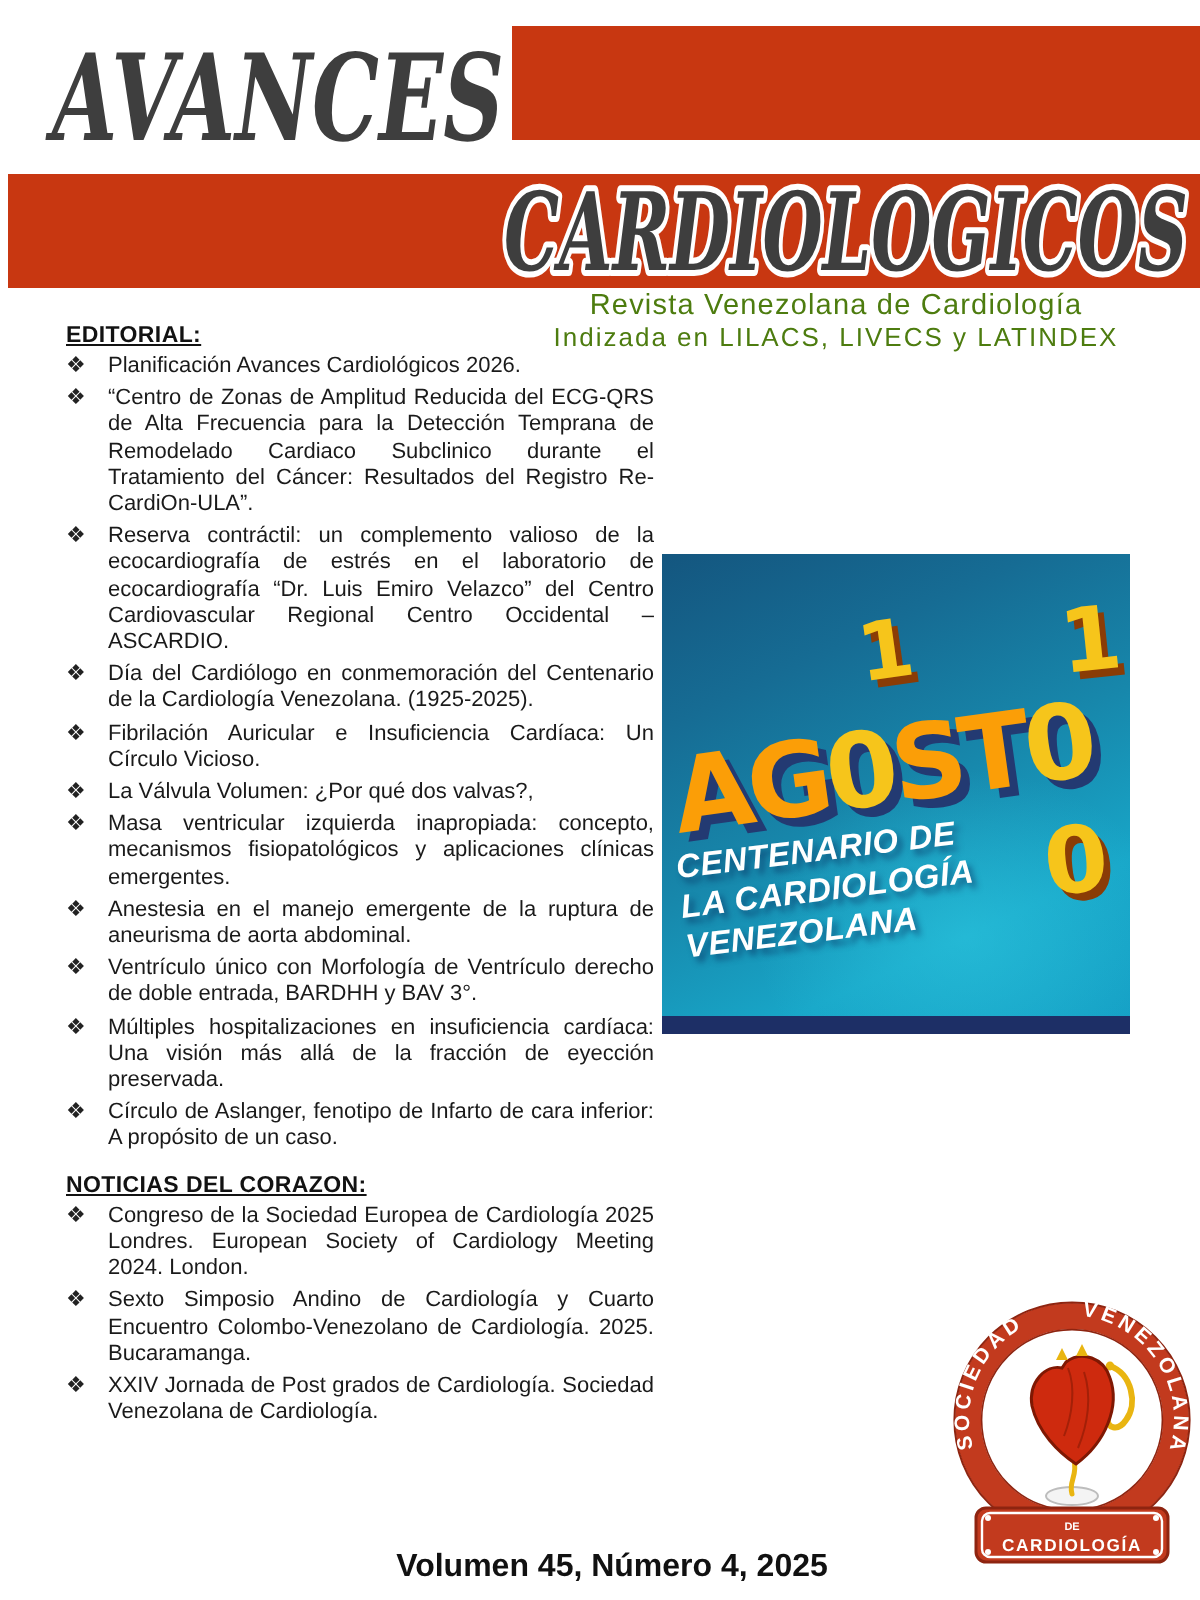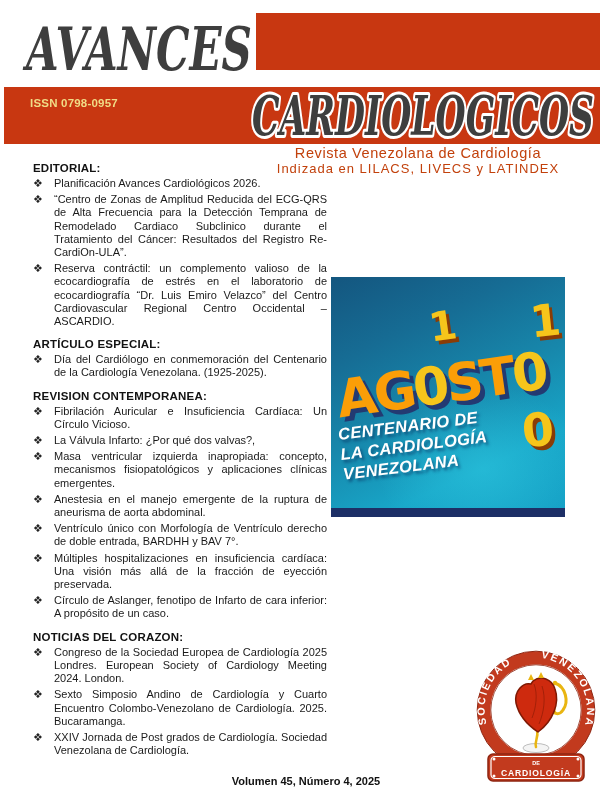--- a/index.html
+++ b/index.html
@@ -16,27 +16,27 @@
                     font-weight:bold;font-style:italic;}
   #cardio-svg{position:absolute;left:244px;top:78px;}
   #cardio-svg text{fill:#3E3E3E;font-family:"DejaVu Serif","Liberation Serif",serif;
                    font-weight:bold;font-style:italic;stroke:#ffffff;stroke-width:6px;
                    paint-order:stroke;stroke-linejoin:round;}
 
   #issn-block{position:absolute;left:30px;top:95px;color:#F0DC86;font-weight:bold;
               font-size:11.5px;line-height:16px;letter-spacing:0.2px;}
 
   #tagline{position:absolute;left:238px;top:146px;width:360px;text-align:center;
-           color:#c2410c;line-height:15px;}
+           color:#4d7c0f;line-height:15px;}
   #tagline .t1{font-size:14.5px;letter-spacing:0.6px;}
   #tagline .t2{font-size:13px;letter-spacing:1px;}
 
   
   #toc{position:absolute;left:33px;top:162px;width:294px;color:#1a1a1a;}
-  .toc-heading{font-size:11.5px;font-weight:bold;
+  .toc-heading{font-size:11.5px;font-weight:bold;text-decoration:underline;
                color:#121212;margin:10px 0 3px 0;letter-spacing:0.2px;}
   .toc-heading.first{margin-top:0;}
   .toc-item{display:flex;margin:0 0 3px 0;}
   .toc-bullet{flex:none;width:21px;font-size:11px;color:#222;line-height:13.2px;}
   .toc-text{flex:1;font-size:11px;line-height:13.2px;text-align:justify;}
 
   
   #poster{position:absolute;left:331px;top:277px;width:234px;height:240px;overflow:hidden;
           background:
             radial-gradient(150px 120px at 65% 80%, rgba(46,200,224,0.55), rgba(0,0,0,0) 70%),
@@ -62,38 +62,37 @@
   #society-logo{position:absolute;left:474px;top:648px;}
   #society-logo .arc-text{fill:#ffffff;font-family:"Liberation Sans",sans-serif;
                           font-size:10.5px;font-weight:bold;letter-spacing:2px;}
   #society-logo .base-de{fill:#ffffff;font-size:5.5px;font-weight:bold;text-anchor:middle;}
   #society-logo .base-cardio{fill:#ffffff;font-size:8.6px;font-weight:bold;
                              letter-spacing:0.8px;text-anchor:middle;}
 
   
   #footer-line{position:absolute;left:0;top:775px;width:600px;text-align:center;
                padding-left:12px;box-sizing:border-box;
-               font-size:11px;font-weight:bold;color:#111;}
+               font-size:16px;font-weight:bold;color:#111;}
 </style>
 </head>
 <body>
 
 <div class="redbox" id="red-box-top"></div>
 <div class="redbox" id="red-band"></div>
 
 <svg id="avances-svg" width="236" height="82" viewBox="0 0 236 82">
   <text x="4" y="64" font-size="60" textLength="226" lengthAdjust="spacingAndGlyphs">AVANCES</text>
 </svg>
 
 <svg id="cardio-svg" width="356" height="70" viewBox="0 0 356 70">
   <text x="8" y="57" font-size="54" textLength="342" lengthAdjust="spacingAndGlyphs">CARDIOLOGICOS</text>
 </svg>
 
 <div id="issn-block">
-  <div>ISSN 0798-0957</div>
 </div>
 
 <div id="tagline">
   <div class="t1">Revista Venezolana de Cardiología</div>
   <div class="t2">Indizada en LILACS, LIVECS y LATINDEX</div>
 </div>
 
 <div id="toc">
     <div class="toc-heading first">EDITORIAL:</div>
     <div class="toc-item">
@@ -101,45 +100,43 @@
       <span class="toc-text">Planificación Avances Cardiológicos 2026.</span>
     </div>
     <div class="toc-item">
       <span class="toc-bullet">❖</span>
       <span class="toc-text">“Centro de Zonas de Amplitud Reducida del ECG-QRS de Alta Frecuencia para la Detección Temprana de Remodelado Cardiaco Subclinico durante el Tratamiento del Cáncer: Resultados del Registro Re-CardiOn-ULA”.</span>
     </div>
     <div class="toc-item">
       <span class="toc-bullet">❖</span>
       <span class="toc-text">Reserva contráctil: un complemento valioso de la ecocardiografía de estrés en el laboratorio de ecocardiografía “Dr. Luis Emiro Velazco” del Centro Cardiovascular Regional Centro Occidental – ASCARDIO.</span>
     </div>
-    <div class="toc-heading">ARTÍCULO ESPECIAL:</div>
     <div class="toc-item">
       <span class="toc-bullet">❖</span>
       <span class="toc-text">Día del Cardiólogo en conmemoración del Centenario de la Cardiología Venezolana.   (1925-2025).</span>
     </div>
-    <div class="toc-heading">REVISION CONTEMPORANEA:</div>
     <div class="toc-item">
       <span class="toc-bullet">❖</span>
       <span class="toc-text">Fibrilación Auricular e Insuficiencia Cardíaca: Un Círculo Vicioso.</span>
     </div>
     <div class="toc-item">
       <span class="toc-bullet">❖</span>
-      <span class="toc-text">La Válvula Infarto: ¿Por qué dos valvas?,</span>
+      <span class="toc-text">La Válvula Volumen: ¿Por qué dos valvas?,</span>
     </div>
     <div class="toc-item">
       <span class="toc-bullet">❖</span>
       <span class="toc-text">Masa ventricular izquierda inapropiada: concepto, mecanismos fisiopatológicos y aplicaciones clínicas emergentes.</span>
     </div>
     <div class="toc-item">
       <span class="toc-bullet">❖</span>
       <span class="toc-text">Anestesia en el manejo emergente de la ruptura de aneurisma de aorta abdominal.</span>
     </div>
     <div class="toc-item">
       <span class="toc-bullet">❖</span>
-      <span class="toc-text">Ventrículo único con Morfología de Ventrículo derecho de doble entrada, BARDHH y BAV 7°.</span>
+      <span class="toc-text">Ventrículo único con Morfología de Ventrículo derecho de doble entrada, BARDHH y BAV 3°.</span>
     </div>
     <div class="toc-item">
       <span class="toc-bullet">❖</span>
       <span class="toc-text">Múltiples hospitalizaciones en insuficiencia cardíaca: Una visión más allá de la fracción de eyección preservada.</span>
     </div>
     <div class="toc-item">
       <span class="toc-bullet">❖</span>
       <span class="toc-text">Círculo de Aslanger, fenotipo de Infarto de cara inferior: A propósito de un caso.</span>
     </div>
     <div class="toc-heading">NOTICIAS DEL CORAZON:</div>

